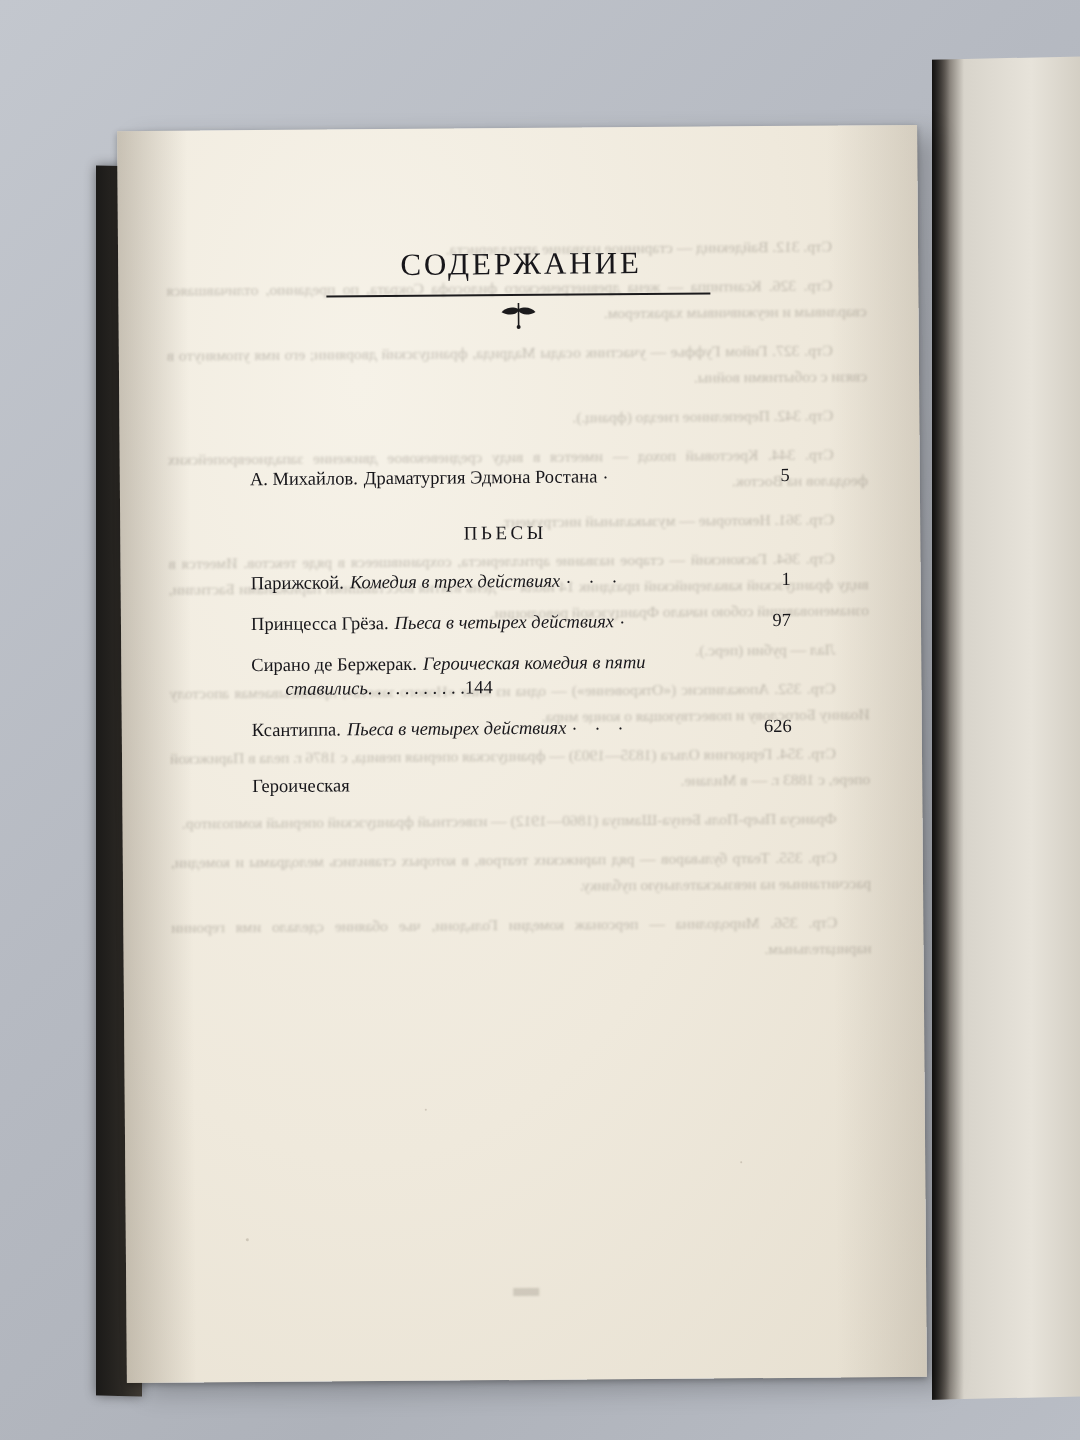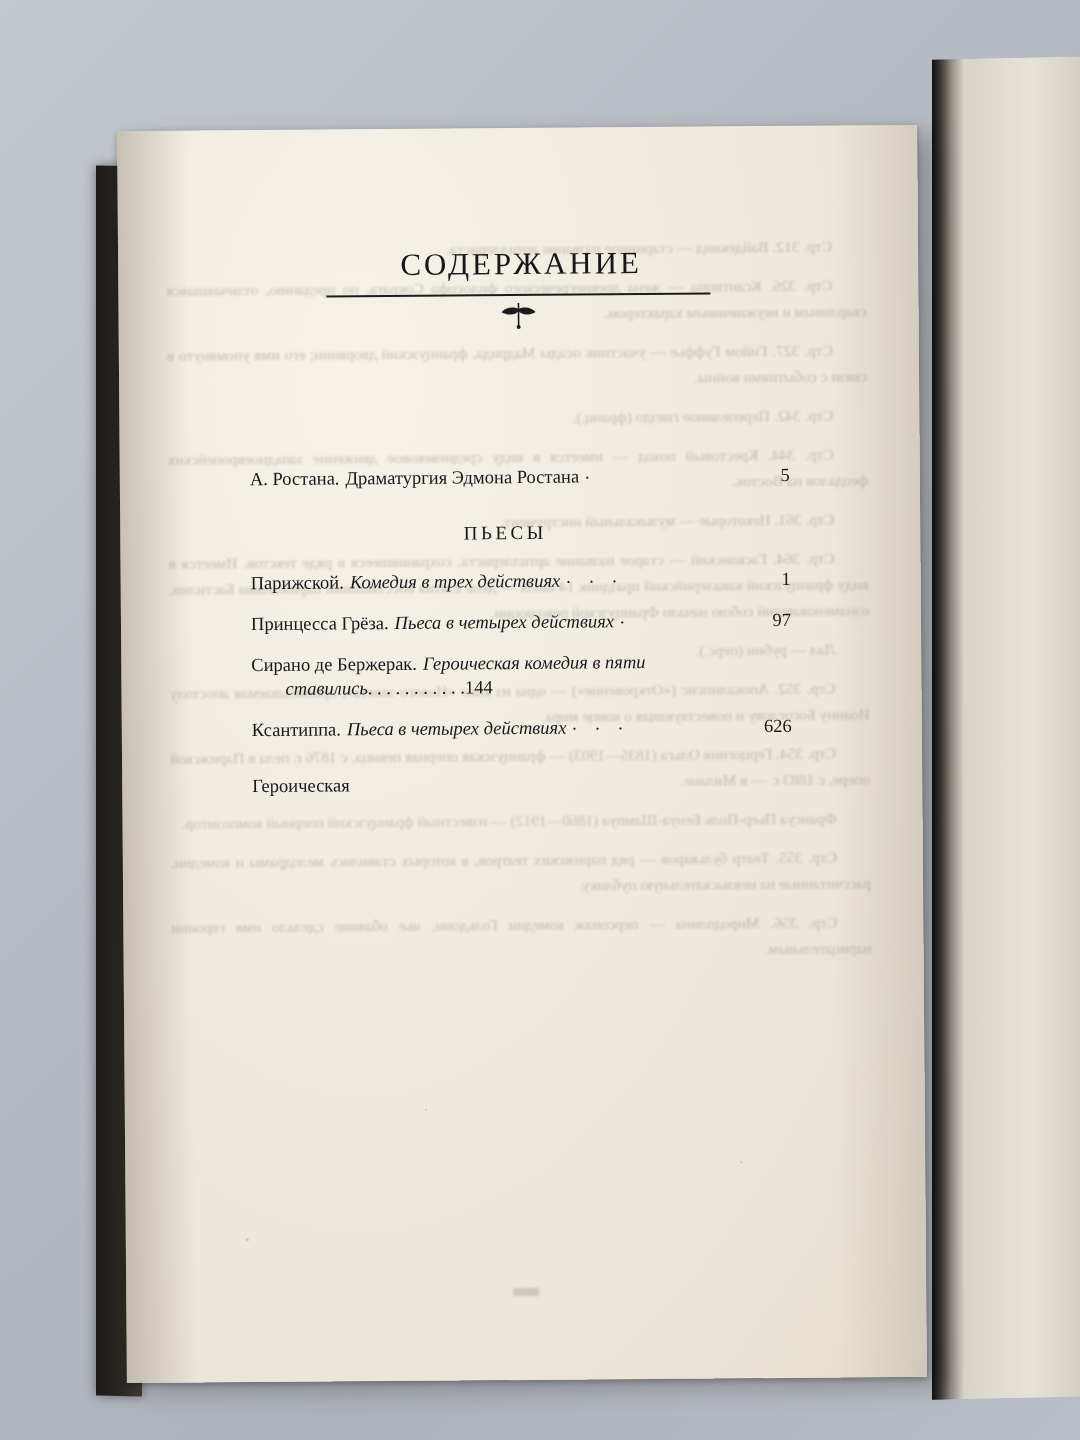--- a/index.html
+++ b/index.html
@@ -254,21 +254,21 @@
             <path d="M23 3 C23 12 23 18 23 27" stroke="#1b1a1c" stroke-width="1.6" fill="none"></path>
             <path d="M23 9 C16 6 10 8 6 12 C13 16 20 15 23 11 Z" fill="#1b1a1c"></path>
             <path d="M23 9 C30 6 36 8 40 12 C33 16 26 15 23 11 Z" fill="#1b1a1c"></path>
             <circle cx="23" cy="27" r="2" fill="#1b1a1c"></circle>
           </svg>
         </div>
 
         <div class="entry-list">
 
           <div class="row">
-            <span class="txt">А. Ростана.</span>
+            <span class="txt">А. Михайлов.</span>
             <span class="txt" style="margin-left:6px">Драматургия Эдмона Ростана</span>
             <span class="leaders">.</span>
             <span class="pg">5</span>
           </div>
 
           <div class="section-head">ПЬЕСЫ</div>
 
           <div class="row">
             <span class="txt">Парижской.</span>
             <span class="txt it" style="margin-left:6px">Комедия в трех действиях</span>

